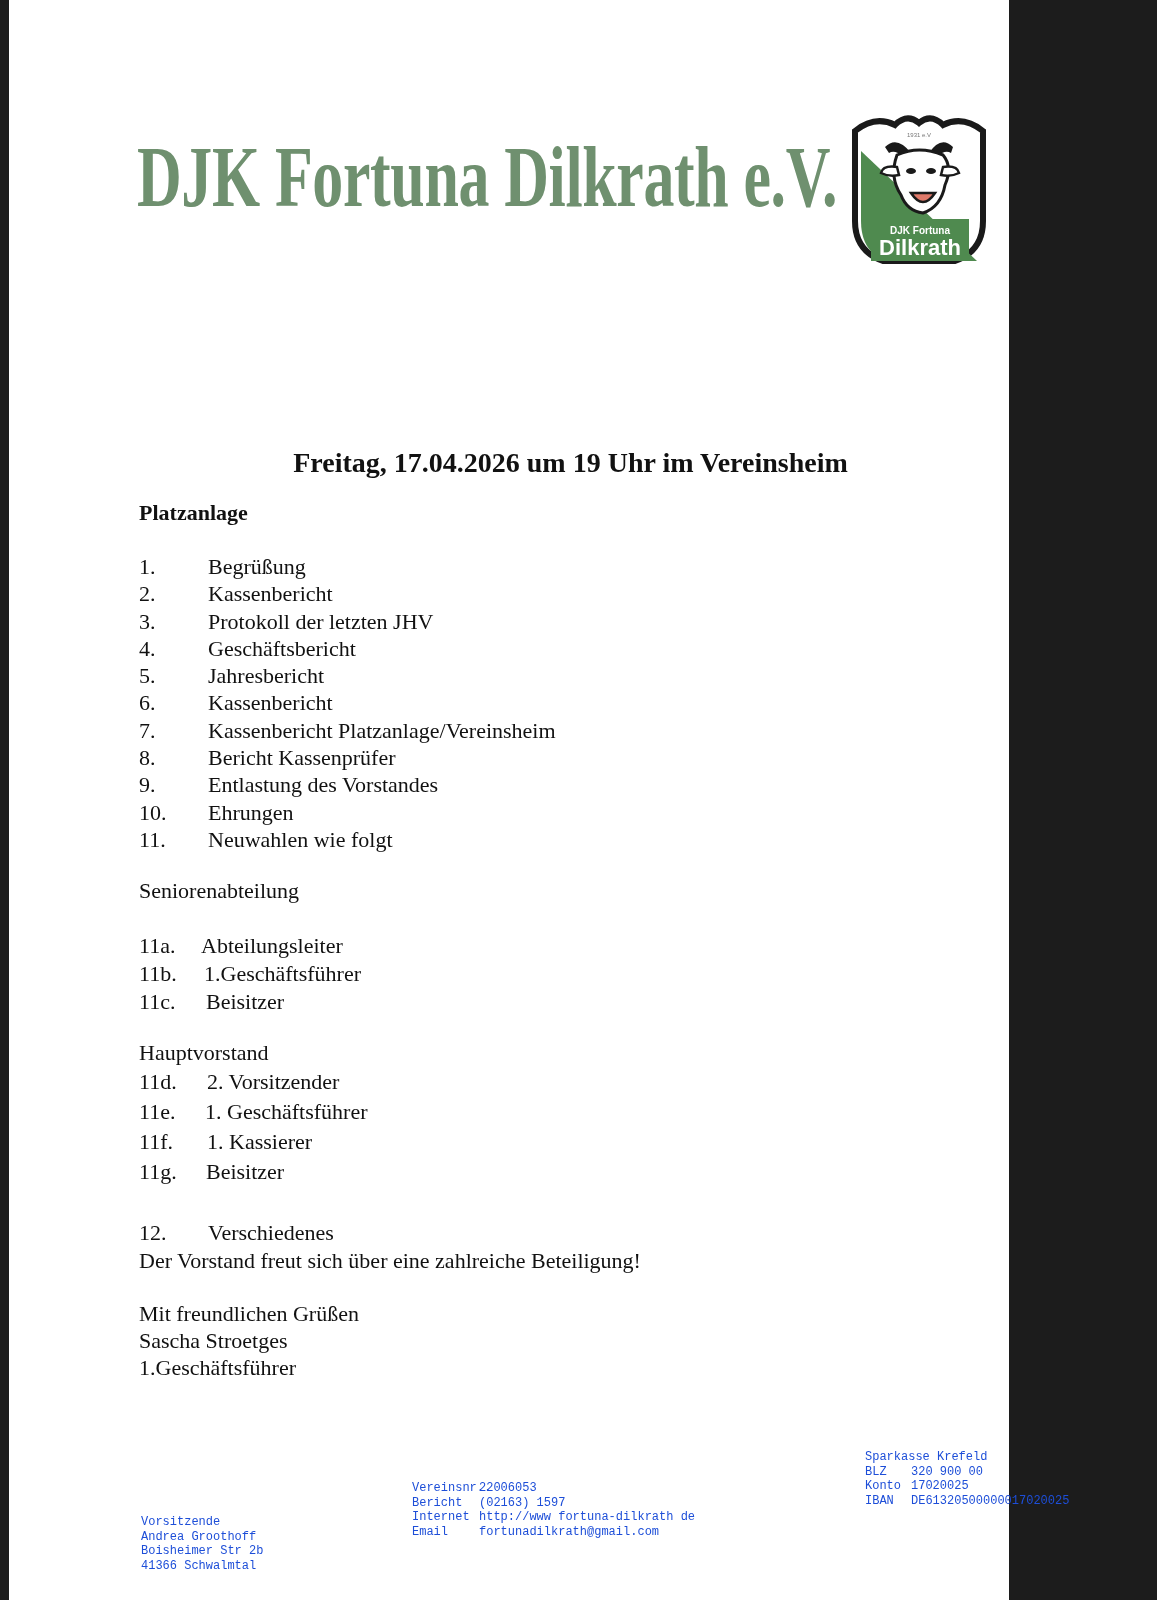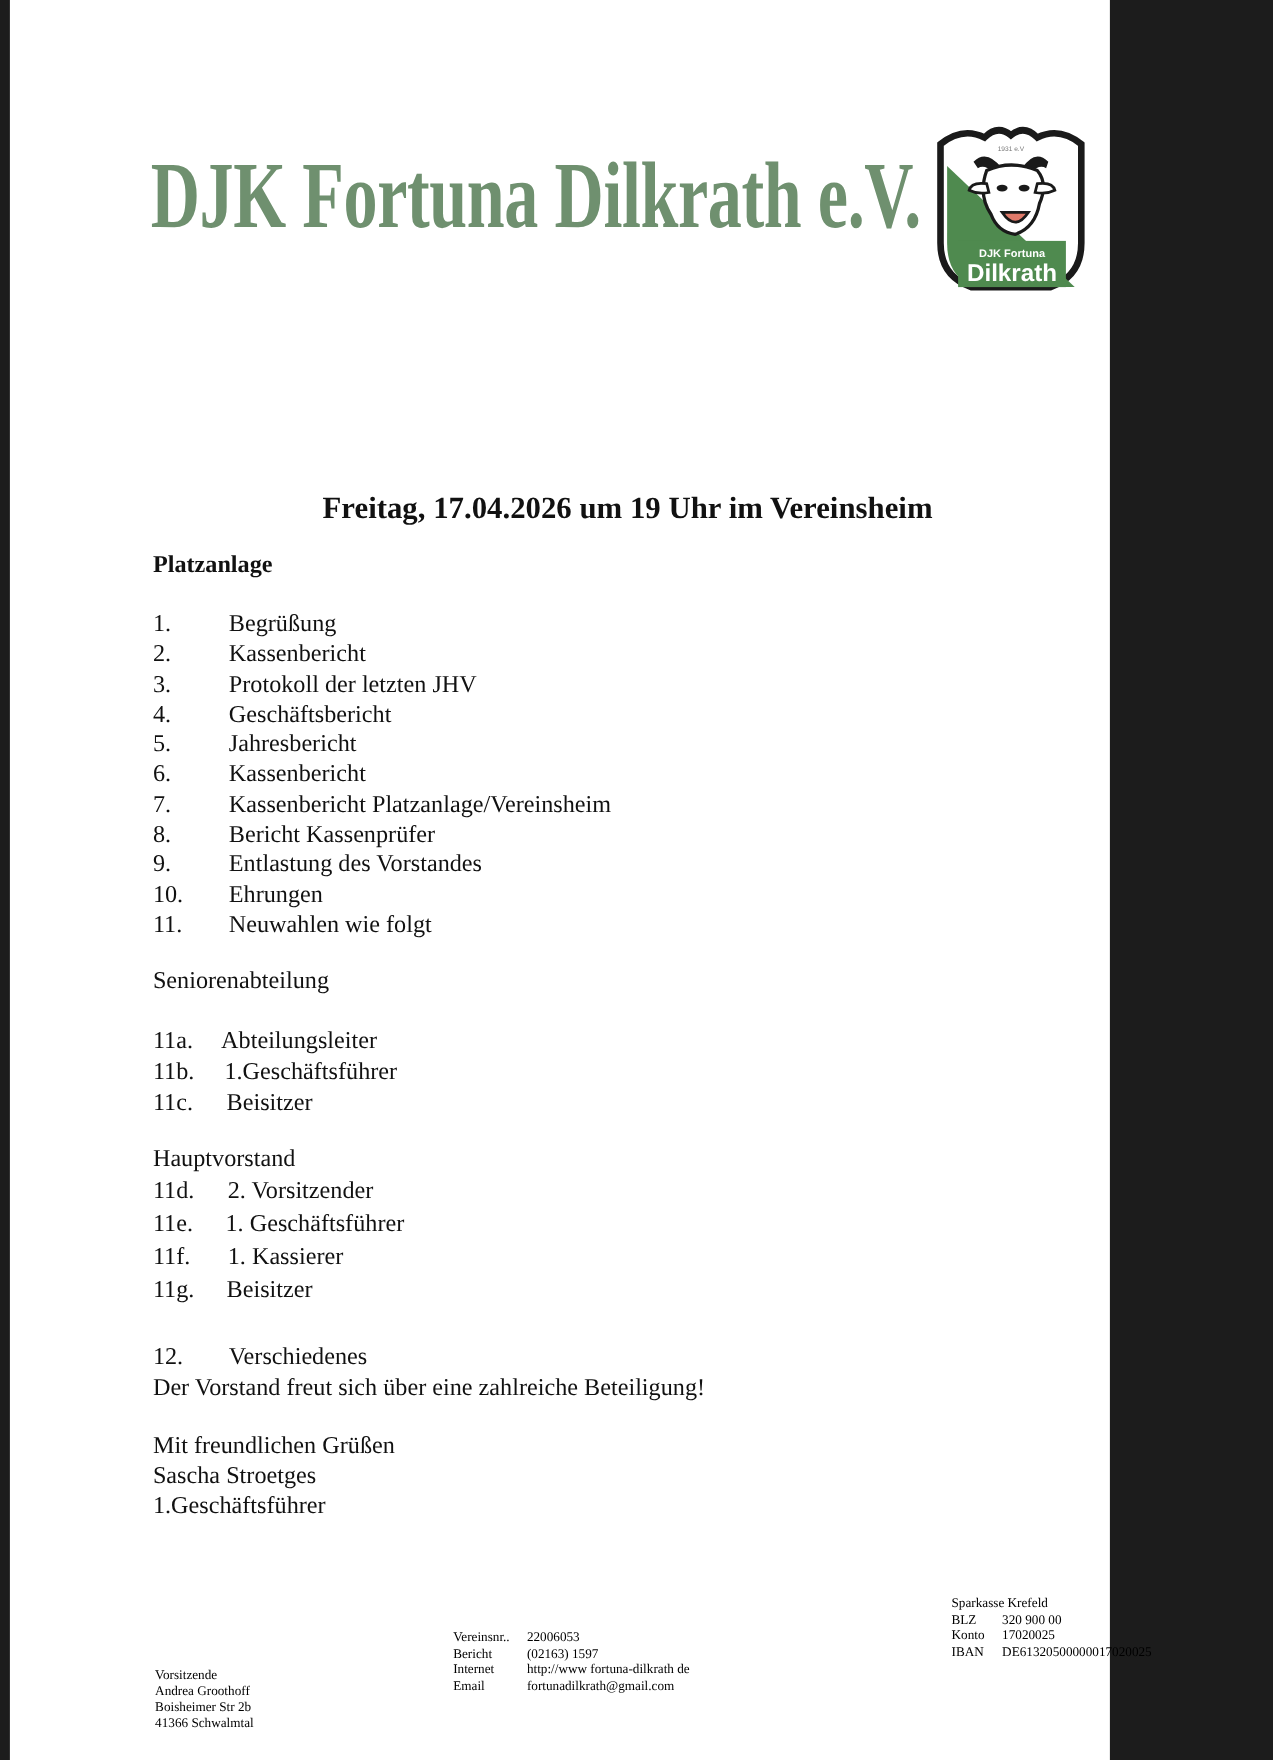--- a/index.html
+++ b/index.html
@@ -49,22 +49,22 @@
     .row .num { position: absolute; left: 0; }
     .row .txt { position: absolute; left: 69px; }
 
     .sub { position: absolute; left: 130px; }
     .sub .row { height: 28px; }
     .sub .row .txt { left: 65px; }
 
     .plain { position: absolute; left: 130px; font-size: 22px; line-height: 28px; white-space: nowrap; }
 
     .footer-col {
-      position: absolute; font-family: Liberation Serif, serif; font-size: 12px; line-height: 14.5px;
-      color: #000000; white-space: nowrap;
+      position: absolute; font-family: Liberation Mono, monospace; font-size: 12px; line-height: 14.5px;
+      color: #1d4ed8; white-space: nowrap;
     }
     .footer-col .kv { display: flex; }
     .footer-col .k { display: inline-block; }
     .c2 .k { width: 67px; }
     .c3 .k { width: 46px; }
   </style>
 </head>
 <body>
 
 <div class="page">

